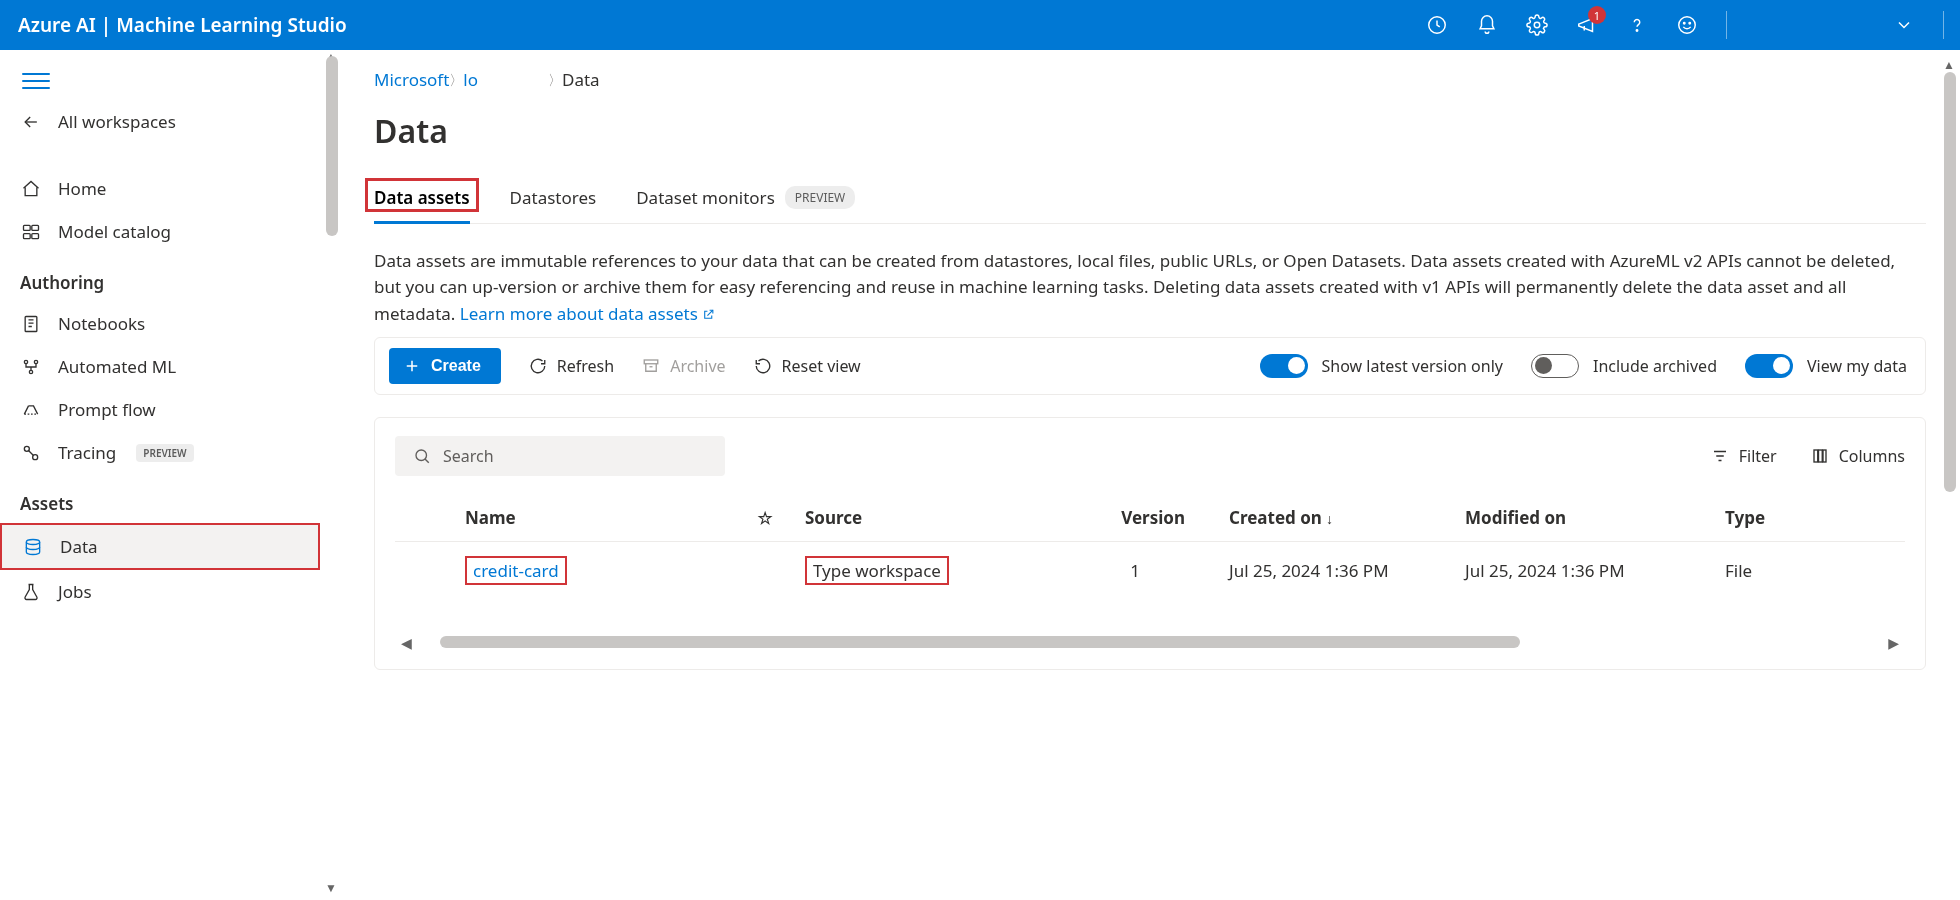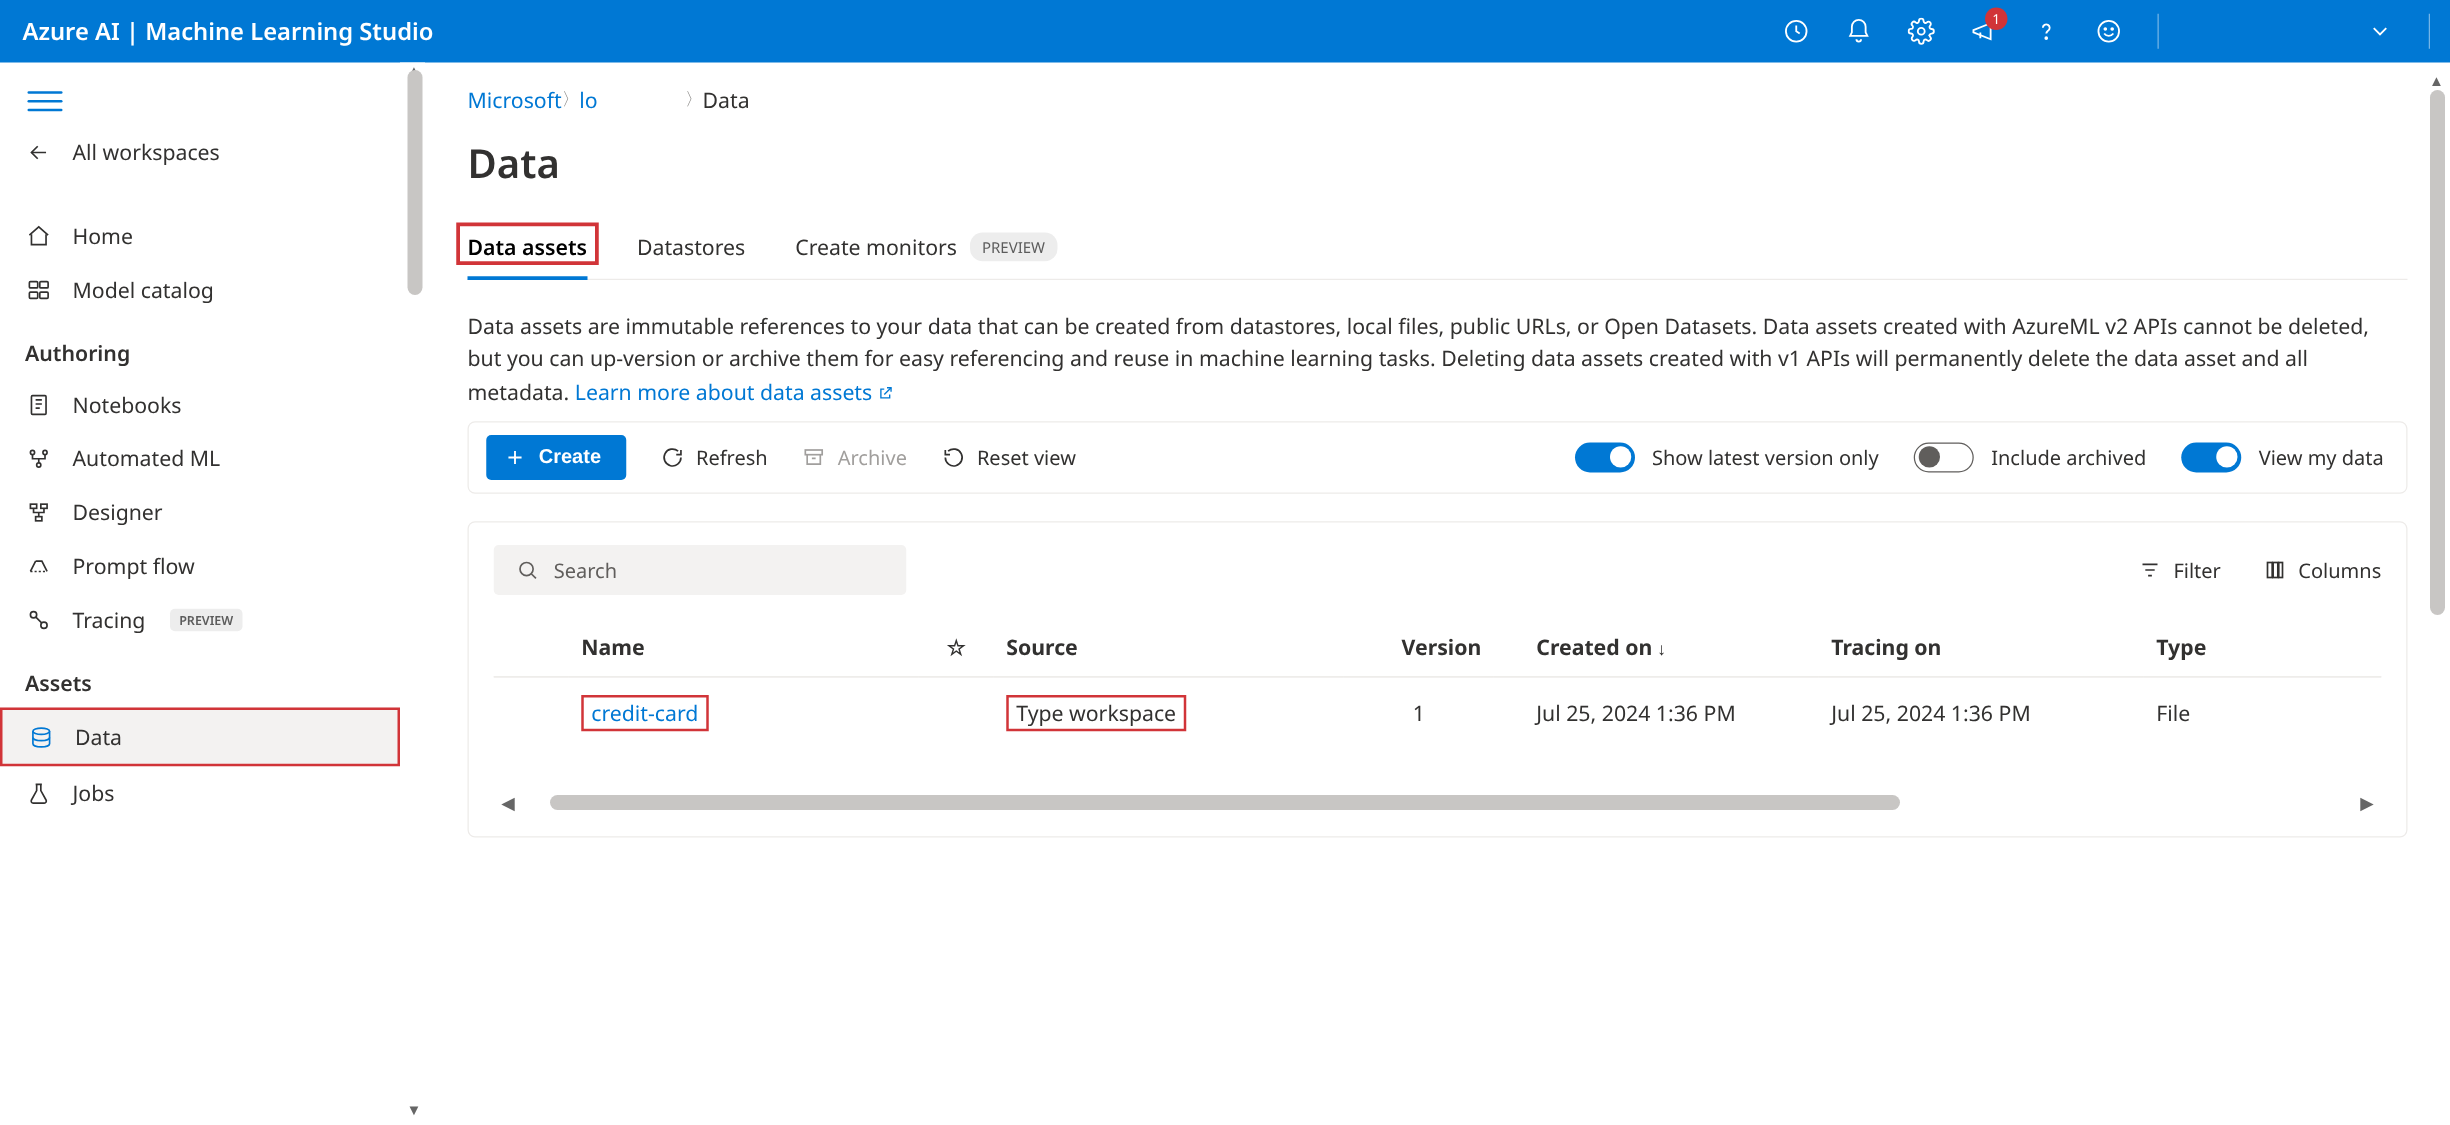--- a/index.html
+++ b/index.html
@@ -212,31 +212,20 @@
           <svg width="20" height="20" viewBox="0 0 24 24" fill="none" stroke="currentColor" stroke-width="1.6">
               <circle cx="6" cy="6" r="2"></circle>
               <circle cx="18" cy="6" r="2"></circle>
               <circle cx="12" cy="18" r="2"></circle>
               <path d="M6 8v4h12V8M12 12v4"></path>
             </svg>
         </span>
         <span>Automated ML</span>
       </div>
 
-      <div class="sb-item">
-        <span class="icon">
-          <svg width="20" height="20" viewBox="0 0 24 24" fill="none" stroke="currentColor" stroke-width="1.6">
-              <rect x="4" y="4" width="6" height="4"></rect>
-              <rect x="14" y="4" width="6" height="4"></rect>
-              <rect x="9" y="16" width="6" height="4"></rect>
-              <path d="M7 8v4h10V8M12 12v4"></path>
-            </svg>
-        </span>
-        <span>Designer</span>
-      </div>
 
       <div class="sb-item">
         <span class="icon">
           <svg width="20" height="20" viewBox="0 0 24 24" fill="none" stroke="currentColor" stroke-width="1.6">
               <path d="M4 17l5-10M9 7h6l5 10"></path>
               <path d="M4 17h16" stroke-dasharray="2 2"></path>
             </svg>
         </span>
         <span>Prompt flow</span>
       </div>
@@ -297,21 +286,21 @@
 
       <div class="tabs">
         <div class="tab active">
           <div class="tab-redbox"></div>
           <span>Data assets</span>
         </div>
         <div class="tab">
           <span>Datastores</span>
         </div>
         <div class="tab">
-          <span>Create monitors</span>
+          <span>Dataset monitors</span>
           <span class="tab-badge">PREVIEW</span>
         </div>
       </div>
 
       <div class="intro">
         <span>Data assets are immutable references to your data that can be created from datastores, local files, public URLs, or Open Datasets. Data assets created with AzureML v2 APIs cannot be deleted, but you can up-version or archive them for easy referencing and reuse in machine learning tasks. Deleting data assets created with v1 APIs will permanently delete the data asset and all metadata. </span>
         <a><span>Learn more about data assets</span> <svg style="display:inline;vertical-align:-1px" width="13" height="13" viewBox="0 0 24 24" fill="none" stroke="#0078d4" stroke-width="2">
               <path d="M14 4h6v6"></path>
               <path d="M20 4L10 14"></path>
               <path d="M18 14v5H5V6h5"></path>
@@ -398,21 +387,21 @@
 
         <table class="data">
           <thead>
             <tr>
               <th style="width:60px"></th>
               <th style="width:280px">Name</th>
               <th style="width:60px; text-align:center"><span class="star">☆</span></th>
               <th style="width:280px">Source</th>
               <th style="width:120px; text-align:right">Version</th>
               <th style="width:260px; padding-left:34px"><span>Created on</span><span class="sort-arrow">↓</span></th>
-              <th style="width:260px">Tracing on</th>
+              <th style="width:260px">Modified on</th>
               <th>Type</th>
             </tr>
           </thead>
           <tbody>
             <tr>
               <td></td>
               <td><span class="cell-redbox"><span class="name-link">credit-card</span></span></td>
               <td></td>
               <td><span class="cell-redbox"><span>Type workspace</span></span></td>
               <td style="text-align:center">1</td>

